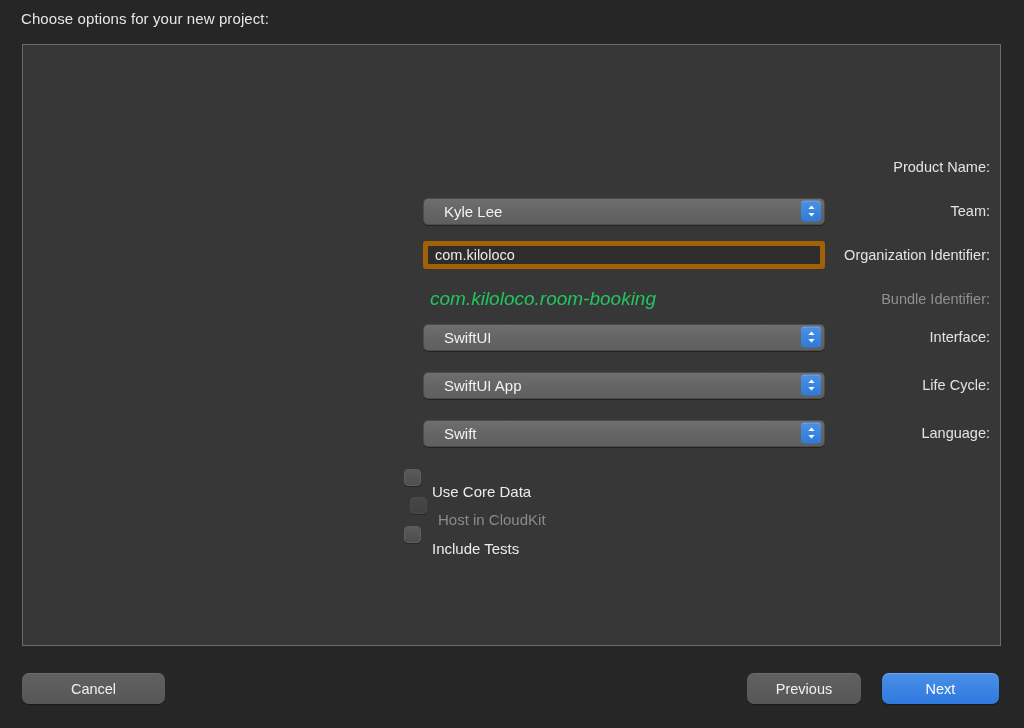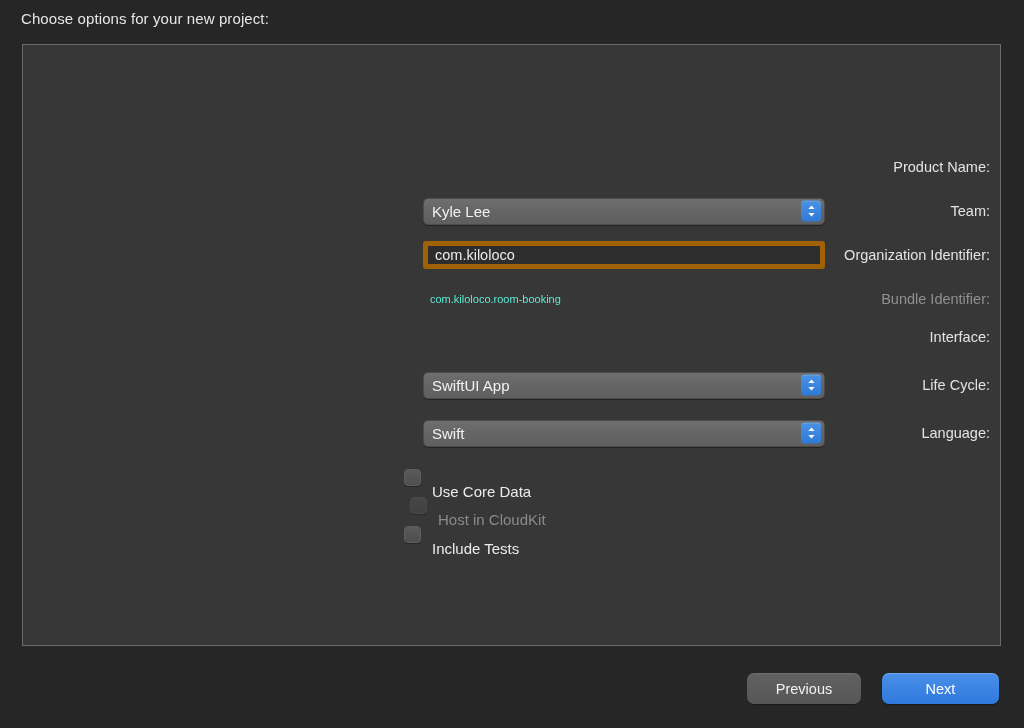--- a/index.html
+++ b/index.html
@@ -98,36 +98,37 @@
     border: 1px solid #5d9ad6;
     box-shadow: 0 0 0 2px #3a78b8;
     border-radius: 4px;
   }
 
   
   .statictext {
     height: 28px;
     display: flex;
     align-items: center;
-    font-size: 11px;
-    color: #5eead4;
+    font-size: 19px;
+    color: #22c55e;
     padding-left: 7px;
+    font-style: italic;
   }
 
   
   .popup {
     position: relative;
     width: 402px;
     height: 27px;
     background: linear-gradient(180deg, #6e6e6e 0%, #656565 50%, #5f5f5f 100%);
     border: 1px solid #4c4c4c;
     border-radius: 5px;
     display: flex;
     align-items: center;
-    padding-left: 8px;
+    padding-left: 20px;
     font-size: 15px;
     color: #f2f2f2;
     box-shadow: 0 1px 0 rgba(0,0,0,0.35);
   }
 
   .stepper {
     position: absolute;
     right: 3px;
     top: 50%;
     transform: translateY(-50%);
@@ -242,20 +243,31 @@
           </div>
         </div>
         <div class="row disabled" style="top: 240px; left: 0px; width: 100%;">
           <div class="label">Bundle Identifier:</div>
           <div class="control">
             <div class="statictext">com.kiloloco.room-booking</div>
           </div>
         </div>
         <div class="row" style="top: 278px; left: 0px; width: 100%;">
           <div class="label">Interface:</div>
+          <div class="control">
+            <div class="popup">
+              <span>SwiftUI</span>
+              <span class="stepper">
+                <svg width="9" height="13" viewBox="0 0 9 13">
+                  <path d="M4.5 1 L7.6 4.6 L1.4 4.6 Z" fill="#ffffff"></path>
+                  <path d="M4.5 12 L7.6 8.4 L1.4 8.4 Z" fill="#ffffff"></path>
+                </svg>
+              </span>
+            </div>
+          </div>
         </div>
         <div class="row" style="top: 326px; left: 0px; width: 100%;">
           <div class="label">Life Cycle:</div>
           <div class="control">
             <div class="popup">
               <span>SwiftUI App</span>
               <span class="stepper">
                 <svg width="9" height="13" viewBox="0 0 9 13">
                   <path d="M4.5 1 L7.6 4.6 L1.4 4.6 Z" fill="#ffffff"></path>
                   <path d="M4.5 12 L7.6 8.4 L1.4 8.4 Z" fill="#ffffff"></path>
@@ -288,18 +300,19 @@
           <span class="checkbox"></span>
           <span class="checklabel">Host in CloudKit</span>
         </div>
         <div class="checkrow" style="top: 478px; left: 381px;">
           <span class="checkbox"></span>
           <span class="checklabel">Include Tests</span>
         </div>
       </div>
   </div>
 
+  <button class="btn gray" id="btn-cancel">Cancel</button>
 
   <button class="btn gray" id="btn-previous">Previous</button>
 
   <button class="btn blue" id="btn-next">Next</button>
 
 </div>
 
 </body></html>

